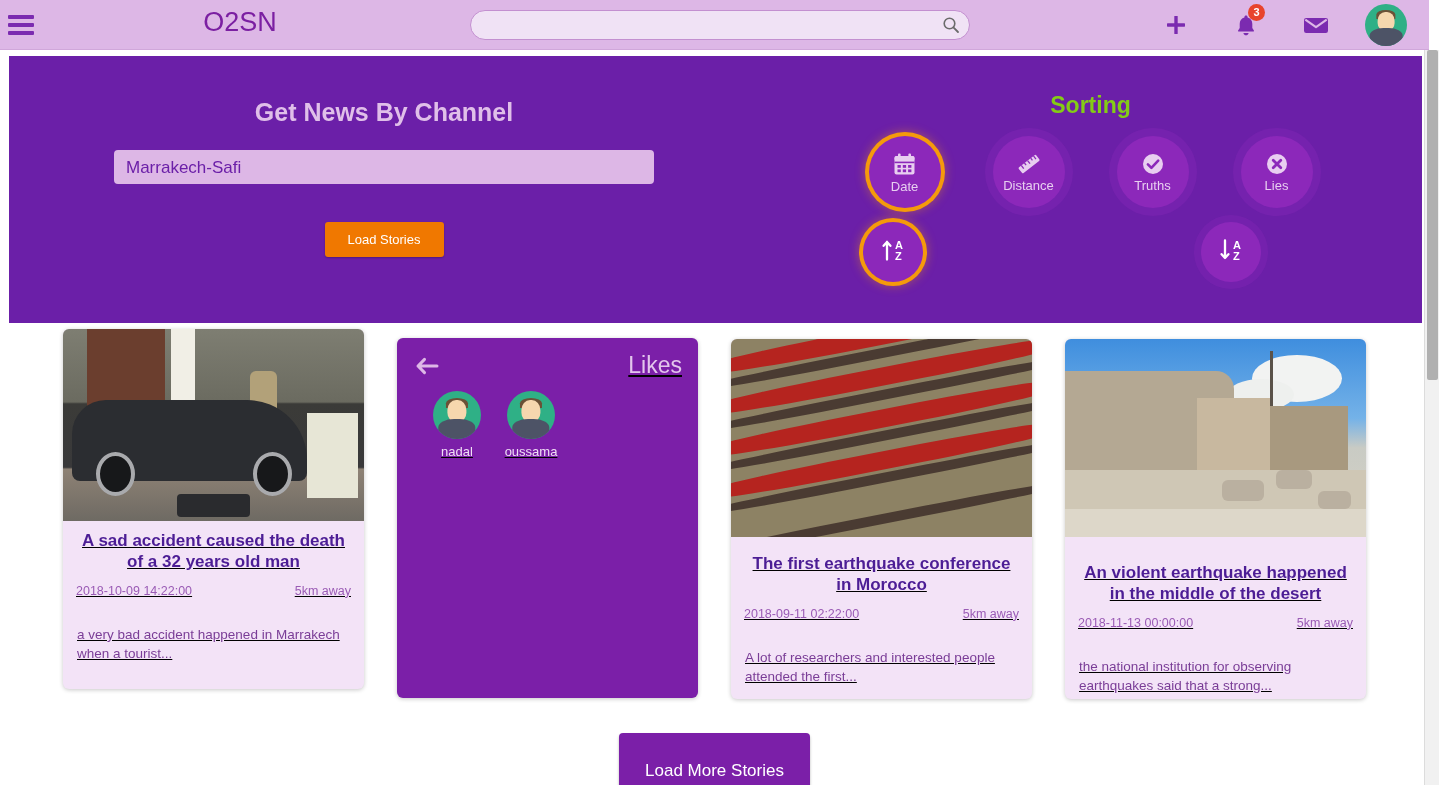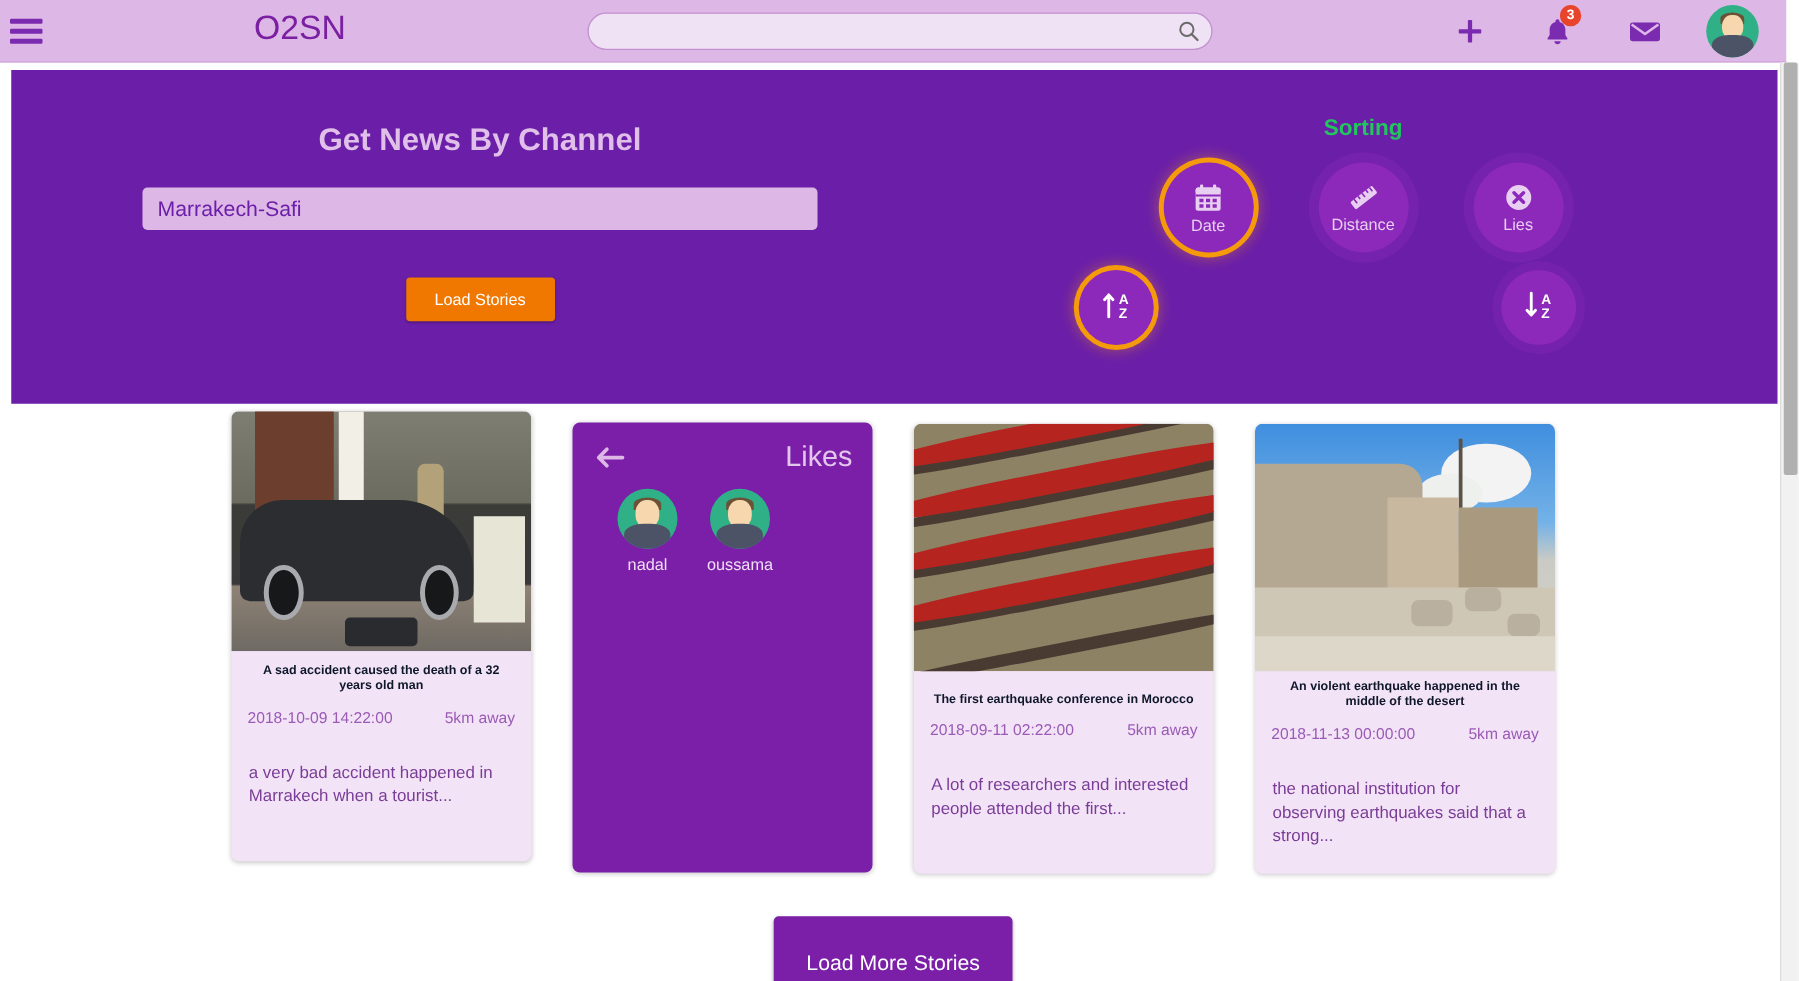--- a/index.html
+++ b/index.html
@@ -121,22 +121,22 @@
     padding: 10px 23px;
     background: #f07800; border: none; border-radius: 3px;
     color: #ffffff; font-size: 13px;
     font-family: "Liberation Sans", sans-serif;
     cursor: pointer;
     box-shadow: 0 1px 2px rgba(0,0,0,0.25);
   }
 
   .panel-right { position: absolute; left: 750px; top: 0; right: 0; height: 100%; }
   .sorting-title {
-    text-align: center; color: #22c55e;
-    font-size: 18px; font-weight: 700;
+    text-align: center; color: #84cc16;
+    font-size: 23px; font-weight: 700;
     margin-top: 36px;
   }
   .sort-row {
     display: flex; justify-content: center; gap: 52px;
     margin-top: 17px;
   }
   .sort-opt {
     width: 72px; height: 72px; border-radius: 50%;
     background: #8c28ba;
     display: flex; flex-direction: column;
@@ -170,32 +170,32 @@
   .dir-asc  { left: 104px; }
   .dir-desc { left: 442px; }
 
   
   .grid {
     position: absolute; left: 0; top: 333px;
     width: 1429px; height: 380px;
     display: flex; justify-content: center; gap: 33px;
   }
   .card {
-    width: 240px; height: 360px;
+    width: 301px; height: 360px;
     background: #f3e3f7;
     border-radius: 6px;
     box-shadow: 0 1px 4px rgba(0,0,0,0.22);
-    overflow: hidden; position: relative;
+    overflow: hidden; position: relative; text-decoration: underline;
   }
   .card-photo { width: 100%; height: 198px; position: relative; overflow: hidden; }
   .card-photo.tall { height: 192px; }
   .card-body { padding: 10px 14px 0; }
   .card-title {
-    text-align: center; color: #0f172a;
-    font-size: 10px; font-weight: 700; line-height: 1.23;
+    text-align: center; color: #4c1d95;
+    font-size: 17px; font-weight: 700; line-height: 1.23;
   }
   .card-meta {
     display: flex; justify-content: space-between;
     padding: 0 13px; margin-top: 11px;
     color: #9a5bb5; font-size: 12.5px;
   }
   .card-desc {
     margin-top: 17px; color: #7a3d97;
     font-size: 13.5px; line-height: 1.42;
   }
@@ -371,20 +371,29 @@
                 <line x1="14" y1="8.4" x2="14" y2="12.4"></line>
                 <line x1="18" y1="8.4" x2="18" y2="11.2"></line>
                 <line x1="21.5" y1="8.4" x2="21.5" y2="12.4"></line>
               </g>
             </g>
           </svg>
         </span>
         <span class="s-lbl">Distance</span>
       </div>
 
+      <div class="sort-opt">
+        <span class="s-ico">
+          <svg width="24" height="24" viewBox="0 0 24 24">
+            <circle cx="12" cy="12" r="10" fill="#e8cef0"></circle>
+            <path d="M6.9 12.3 10.4 15.8 17.2 8.6" fill="none" stroke="#8c28ba" stroke-width="2.6" stroke-linecap="round" stroke-linejoin="round"></path>
+          </svg>
+        </span>
+        <span class="s-lbl">Truths</span>
+      </div>
 
       <div class="sort-opt">
         <span class="s-ico">
           <svg width="24" height="24" viewBox="0 0 24 24">
             <circle cx="12" cy="12" r="10" fill="#e8cef0"></circle>
             <path d="M8.2 8.2 15.8 15.8 M15.8 8.2 8.2 15.8" fill="none" stroke="#8c28ba" stroke-width="2.8" stroke-linecap="round"></path>
           </svg>
         </span>
         <span class="s-lbl">Lies</span>
       </div>
@@ -508,21 +517,21 @@
         <div class="bldg"></div>
         <div class="bldg2"></div>
         <div class="bldg3"></div>
         <div class="rubble"></div>
         <div class="rock" style="left:52%;bottom:18%;width:14%;height:11%"></div>
         <div class="rock" style="left:70%;bottom:24%;width:12%;height:10%"></div>
         <div class="rock" style="left:84%;bottom:14%;width:11%;height:9%"></div>
         <div class="ground"></div>
       </div>
     </div>
-    <div class="card-body" style="padding-top:7px">
+    <div class="card-body" style="padding-top:26px">
       <div class="card-title">An violent earthquake happened in the middle of the desert</div>
     </div>
     <div class="card-meta">
       <span>2018-11-13 00:00:00</span>
       <span>5km away</span>
     </div>
     <div class="card-body">
       <div class="card-desc">the national institution for observing earthquakes said that a strong...</div>
     </div>
   </div>

